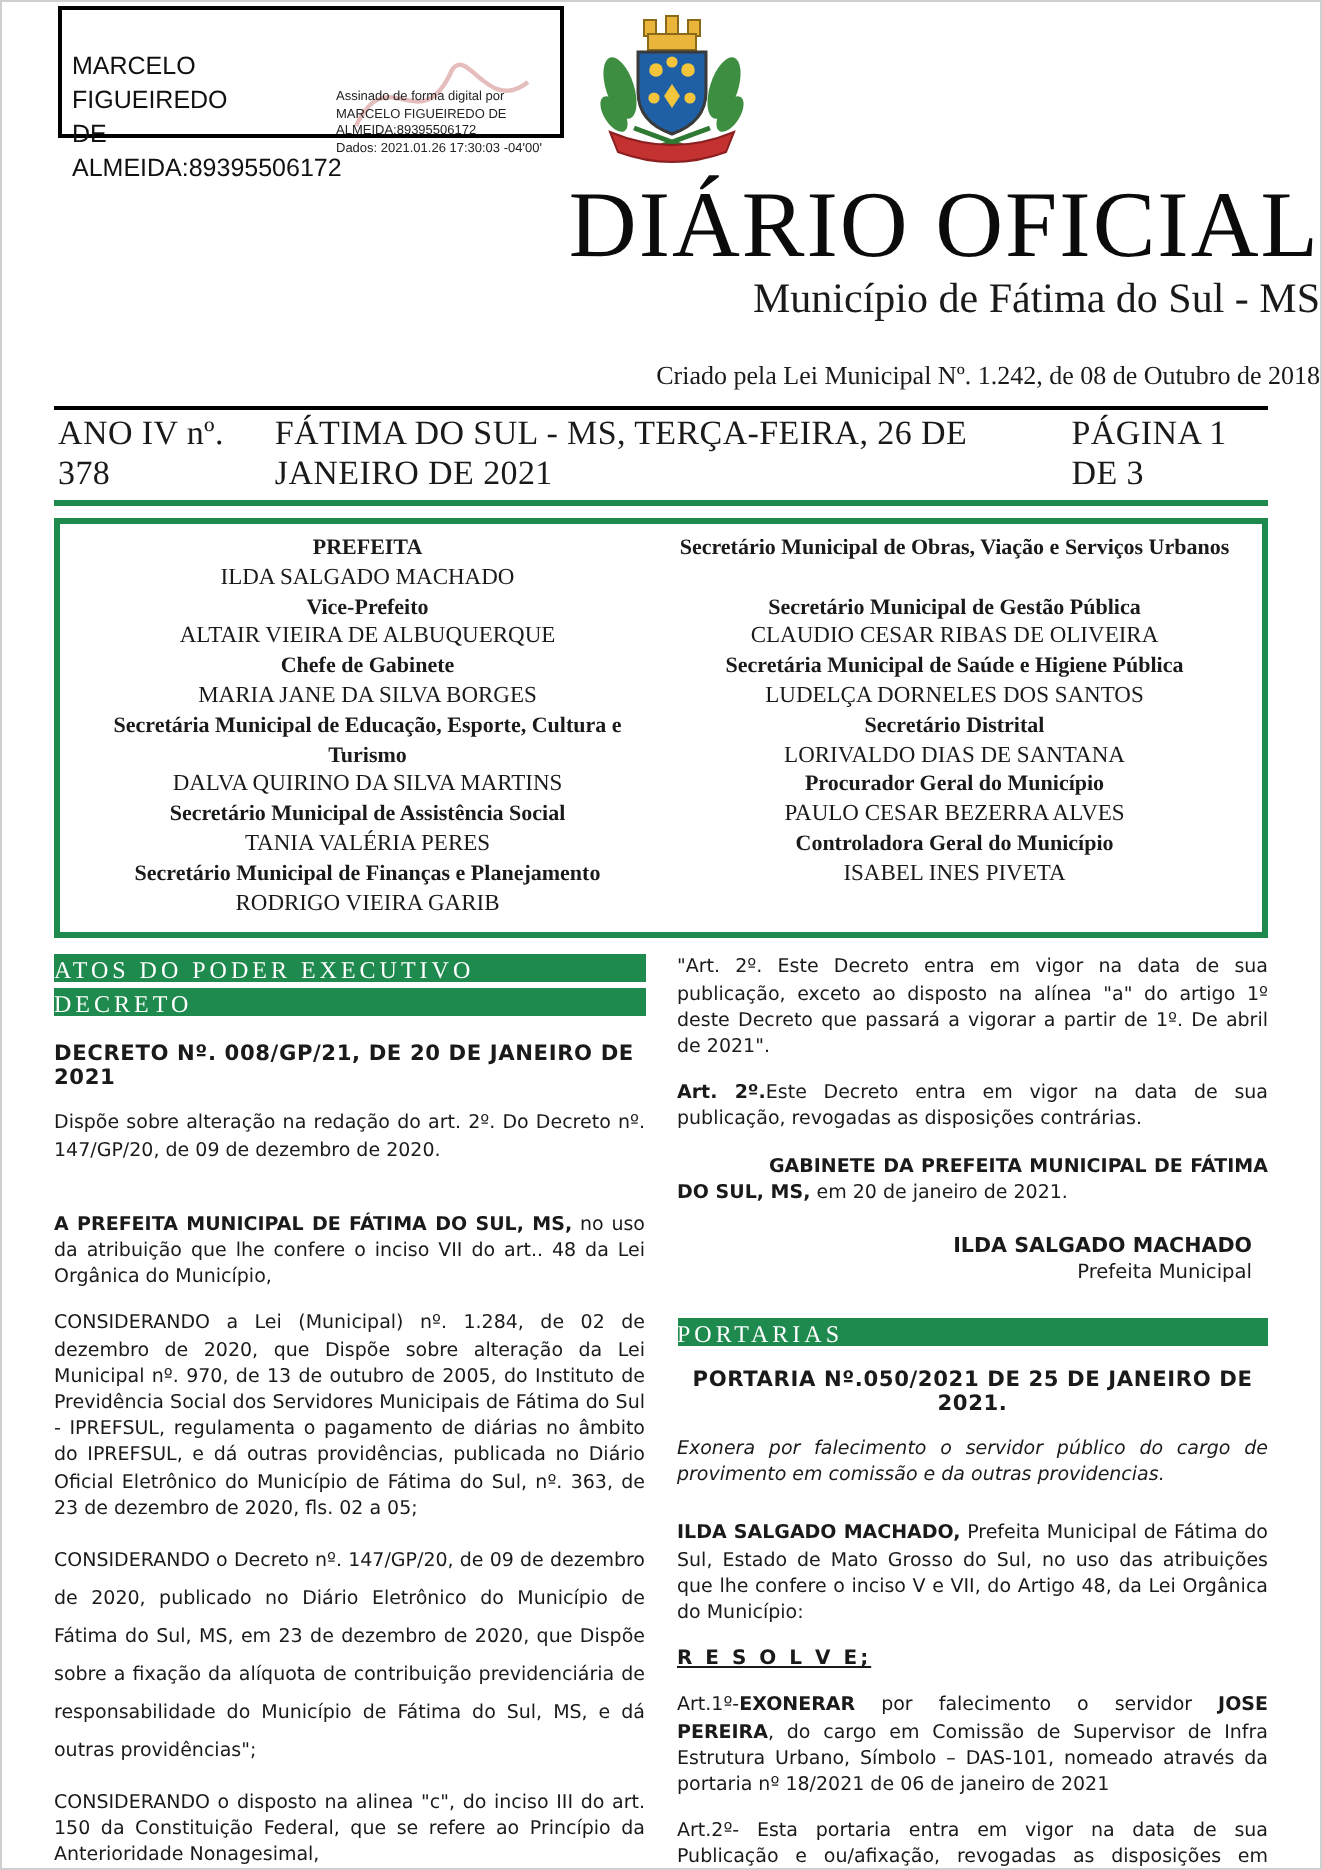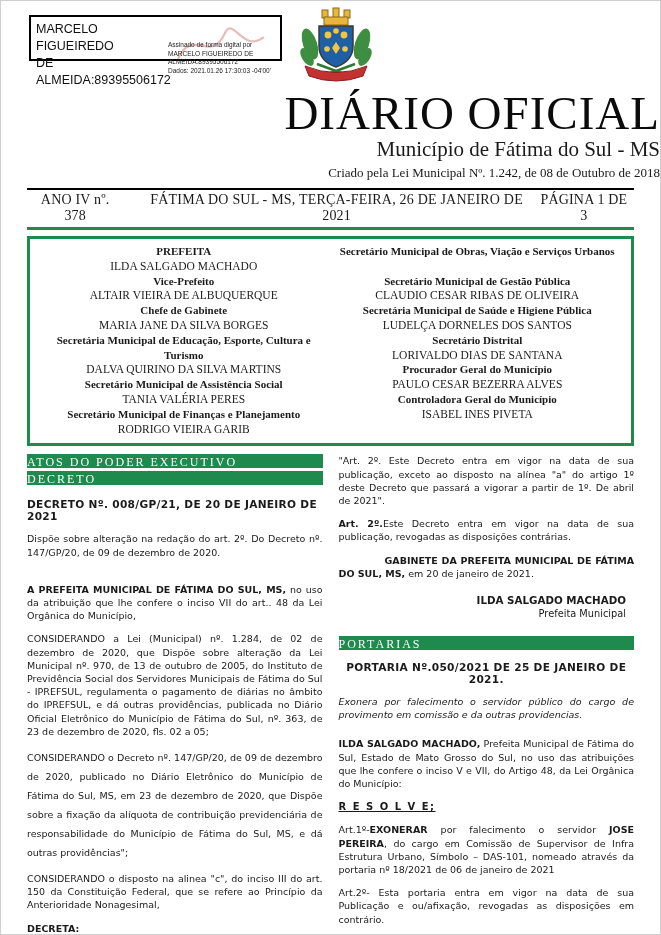--- a/index.html
+++ b/index.html
@@ -4,44 +4,44 @@
 <style>
   html,body{margin:0;padding:0;background:#ffffff;}
   .page{
     position:relative;width:661px;height:935px;background:#fff;
     border:1px solid #cfcfcf;box-sizing:border-box;overflow:hidden;
     font-family:"DejaVu Sans",sans-serif;color:#1a1a1a;
   }
   
   .top{position:relative;height:88px;}
   .sig-box{
-    position:absolute;left:28px;top:14px;width:253px;height:46px;
+    position:absolute;left:28px;top:2px;width:253px;height:66px;
     border:2px solid #000;box-sizing:border-box;display:flex;
-    padding:4px 5px;background:#fff;
+    padding:20px 5px;background:#fff;
   }
   .sig-large{
     font-family:"Liberation Sans",sans-serif;font-size:12.5px;line-height:17px;
     width:132px;white-space:pre-line;color:#111;
   }
   .sig-small{
     position:relative;flex:1;font-family:"Liberation Sans",sans-serif;
     font-size:6.5px;line-height:8.6px;white-space:pre-line;padding-top:3px;color:#222;
   }
   .sig-squiggle{position:absolute;left:4px;top:2px;opacity:.75;}
   .crest{position:absolute;left:296px;top:3px;}
   
   .masthead{text-align:right;font-family:"Liberation Serif",serif;}
   .m-title{font-size:47px;line-height:48px;letter-spacing:1px;color:#0b0b0b;}
   .m-sub{font-size:21px;line-height:25px;}
-  .m-law{font-size:13px;line-height:16px;margin-top:3px;}
+  .m-law{font-size:13px;line-height:16px;margin-top:18px;}
   
   .header-bar{
     margin:7px 26px 0 26px;border-top:2px solid #000;border-bottom:3px solid var(--green);
     display:flex;align-items:center;font-family:"Liberation Serif",serif;
-    font-size:14px;padding:2px 2px 3px 2px;letter-spacing:.2px;text-align:center;
+    font-size:17px;padding:2px 2px 3px 2px;letter-spacing:.2px;
   }
   .hb-date{margin-left:16px;}
   .hb-spacer{flex:1;}
   
   .officials{
     margin:6px 26px 0 26px;border:3px solid var(--green);display:flex;
     padding:5px 12px 7px 12px;font-family:"Liberation Serif",serif;box-sizing:border-box;
   }
   .off-col{flex:1;text-align:center;}
   .off-col.left{padding-right:10px;}

